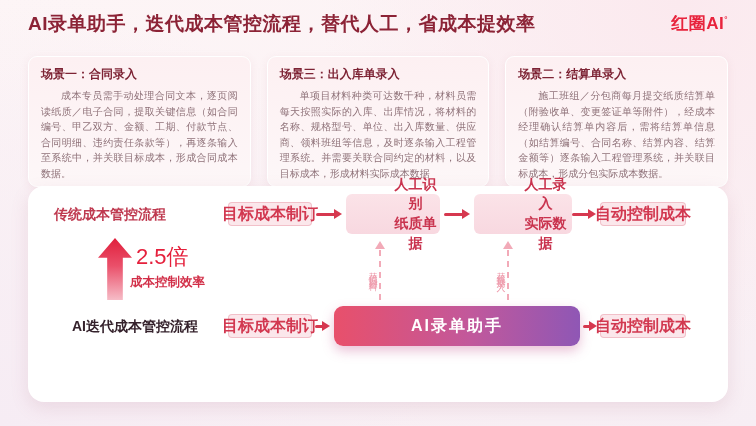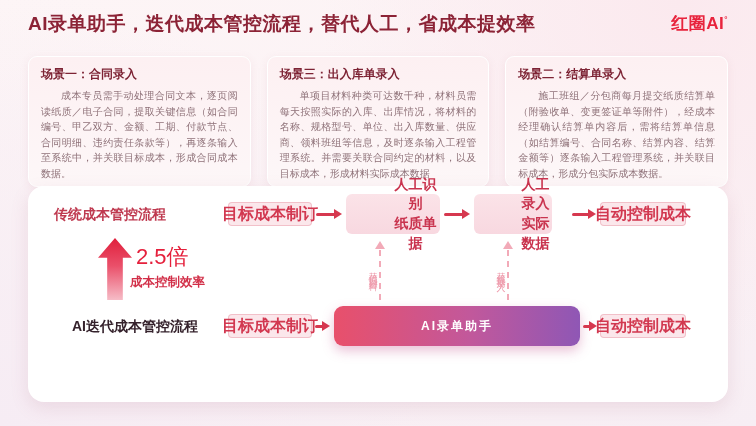--- a/index.html
+++ b/index.html
@@ -44,21 +44,21 @@
   .pill-t2{left:572px;top:16px;width:86px;height:24px;}
   .pill-a1{left:200px;top:128px;width:84px;height:24px;}
   .pill-a2{left:572px;top:128px;width:86px;height:24px;}
 
   .box{
     display:flex;align-items:center;justify-content:center;text-align:center;
     background:linear-gradient(180deg,#fbe3e8,#f8d8e0);border-radius:6px;
     color:#c9334e;font-size:14px;font-weight:600;line-height:1.4;white-space:pre-line;padding-left:45px;
   }
   .box-t1{left:318px;top:8px;width:94px;height:40px;}
-  .box-t2{left:446px;top:8px;width:78px;height:40px;}
+  .box-t2{left:446px;top:8px;width:98px;height:40px;}
 
   .h-arrow{height:11px;}
   .h-arrow::before{content:"";position:absolute;left:0;right:6px;top:4px;height:2.5px;background:#d6384f;border-radius:2px;}
   .h-arrow::after{content:"";position:absolute;right:0;top:0;border:5.5px solid transparent;border-left:8px solid #d6384f;border-right:0;}
   .at1{left:288px;top:23px;width:26px;}
   .at2{left:416px;top:23px;width:26px;}
   .at3{left:544px;top:23px;width:24px;}
   .aa1{left:287px;top:135px;width:15px;}
   .aa2{left:555px;top:135px;width:14px;}
 
@@ -75,21 +75,21 @@
   .v-label{writing-mode:vertical-rl;font-size:9px;color:#ee9aab;letter-spacing:2px;line-height:1;}
   .dash-line{width:0;height:50px;border-left:2px dashed #f2aab8;position:relative;margin-top:8px;}
   .dash-line::before{content:"";position:absolute;top:-9px;left:-6px;border:5px solid transparent;border-top:0;border-bottom:8px solid #f2aab8;}
   .rep1{left:340px;}
   .rep2{left:468px;}
 
   .ai-button{
     left:306px;top:120px;width:246px;height:40px;border-radius:9px;
     display:flex;align-items:center;justify-content:center;
     background:linear-gradient(90deg,#e8506b 0%,#c2589b 55%,#8f57b5 100%);
-    color:#ffffff;font-size:12px;font-weight:bold;letter-spacing:2px;
+    color:#ffffff;font-size:16px;font-weight:bold;letter-spacing:2px;
     box-shadow:0 5px 12px rgba(196,80,140,.35);
   }
 </style>
 </head>
 <body>
 
 <div class="header">
   <h1 class="title">AI录单助手，迭代成本管控流程，替代人工，省成本提效率</h1>
   <div class="logo">
     <span>红圈AI</span><sup>°</sup>

